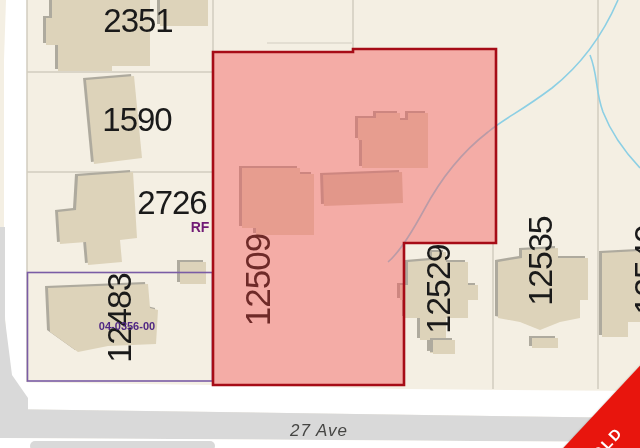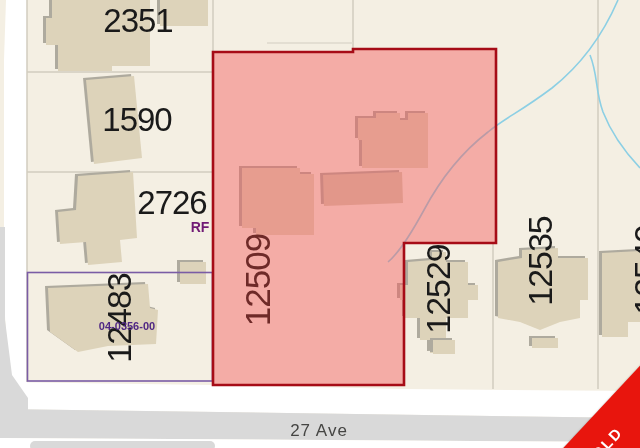--- a/index.html
+++ b/index.html
@@ -14,21 +14,21 @@
   .lbl{
     position:absolute;transform:translate(-50%,-50%);
     color:#1a1a1a;white-space:nowrap;line-height:1;letter-spacing:-1px;
   }
   .lbl.vert{transform:translate(-50%,-50%) rotate(-90deg);}
   .lbl.h4{font-size:33px;}
   .lbl.v5{font-size:34px;}
   #lbl-12509{font-size:35px;color:#6e2a28;}
   #lbl-rf{font-size:14px;font-weight:bold;color:#701a75;letter-spacing:0;}
   #lbl-folio{font-size:11px;font-weight:bold;color:#4f2784;letter-spacing:0;}
-  #lbl-street{font-size:17px;color:#454543;letter-spacing:1px;}
+  #lbl-street{font-size:17px;font-style:italic;color:#454543;letter-spacing:1px;}
   .sold-banner{
     position:absolute;left:513px;top:397px;width:220px;height:56px;
     background:#e8150d;transform:rotate(-47deg);
     display:flex;align-items:center;justify-content:center;
     z-index:30;box-shadow:0 0 2px rgba(0,0,0,.25);
   }
   .sold-banner span{
     color:#ffffff;font-size:15px;font-weight:600;letter-spacing:2px;
     transform:translateX(-30px);
   }

